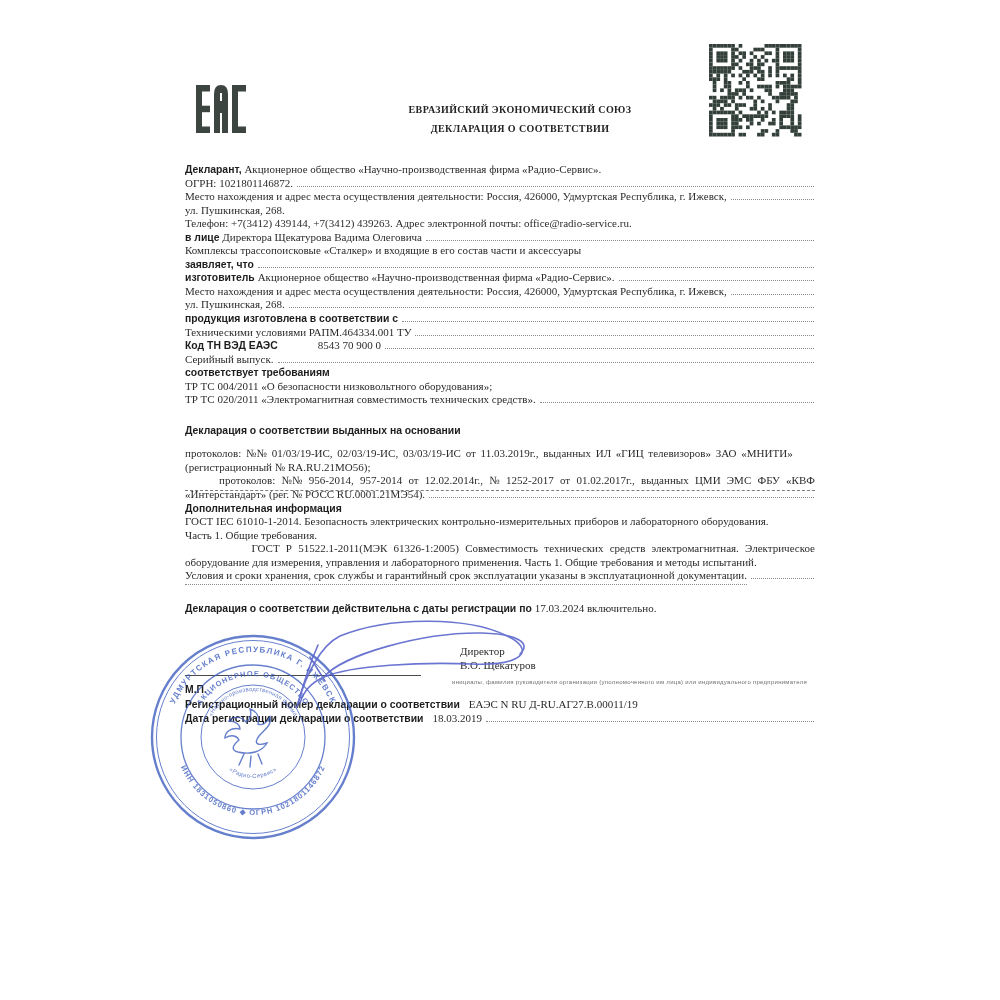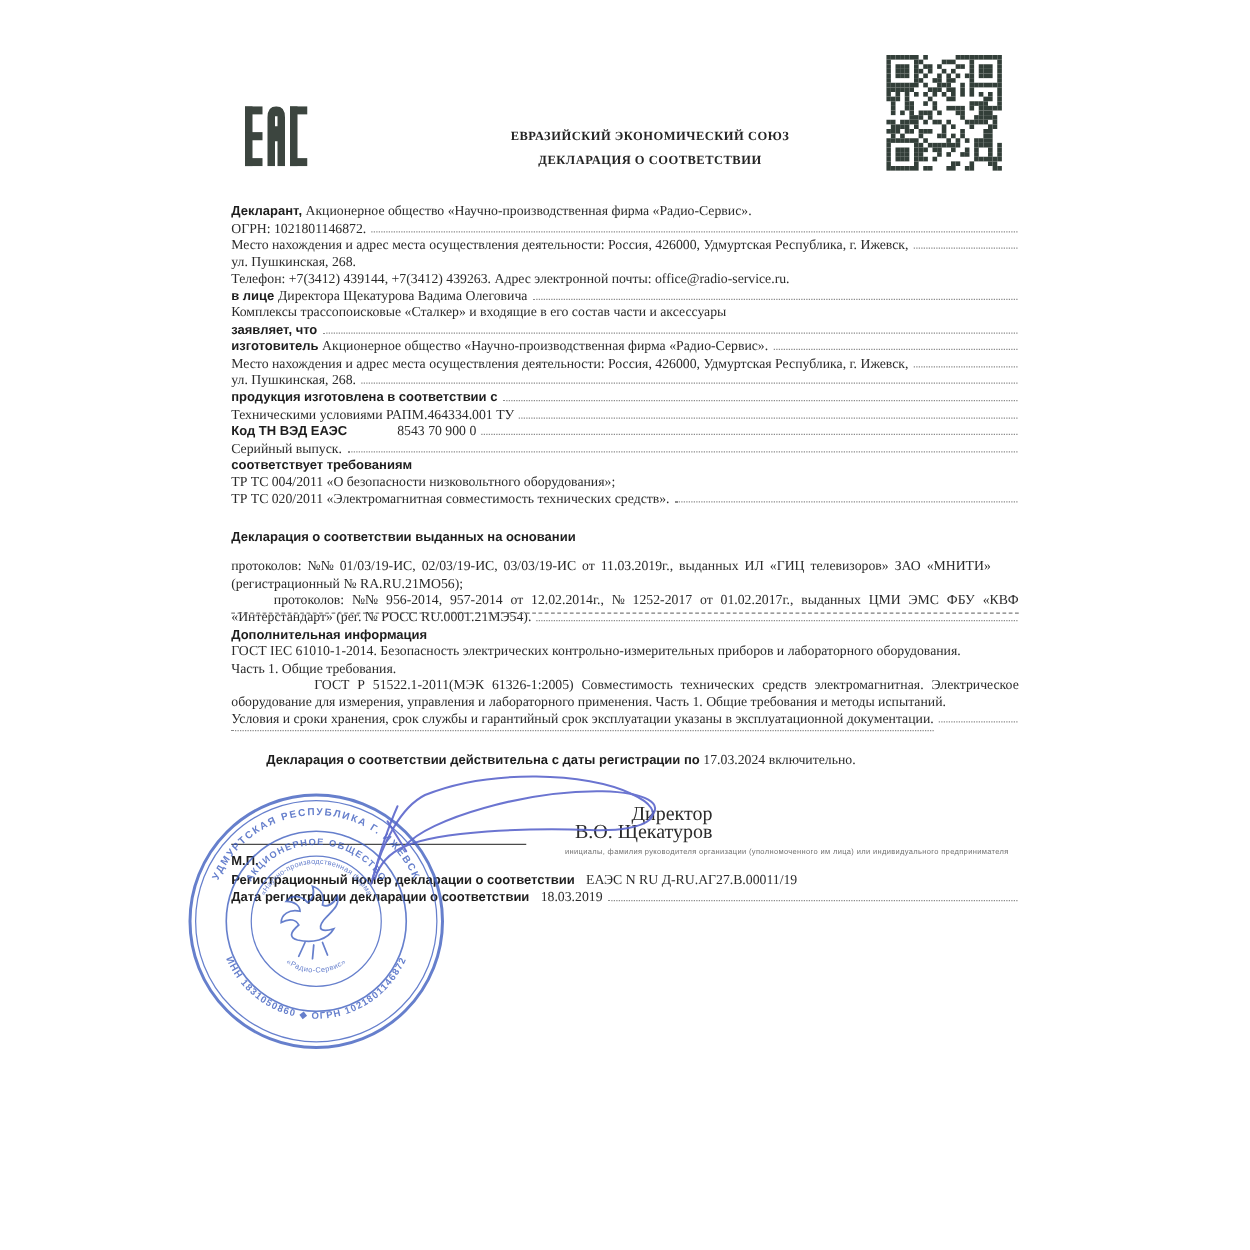--- a/index.html
+++ b/index.html
@@ -15,21 +15,21 @@
   #body-flow{left:185px;top:163px;width:630px;}
   .line{display:flex;align-items:baseline;height:13.55px;font-size:11px;line-height:13.2px;white-space:pre;}
   .seg{color:#2b2b2b;}
   .seg.b{font-family:"Liberation Sans", sans-serif;font-weight:bold;font-size:10.4px;color:#1d1d1d;}
   .seg.ind{margin-left:40px;}
   .fill{flex:1;border-bottom:1px dotted #8a8a8a;margin:0 1px 2px 4px;min-width:6px;}
   .udot{border-bottom:1px dotted #8a8a8a;padding-bottom:1px;}
   .ws1{word-spacing:2px;margin-top:10px;} .ws2{word-spacing:3.5px;justify-content:flex-end;}
   #dashed-sep{left:185px;top:490px;width:630px;border-top:1px dashed #7c7c7c;height:0;}
   
-  #signer{left:460px;top:645px;font-size:16px;line-height:13.5px;text-align:right;}
+  #signer{left:460px;top:645px;font-size:11px;line-height:13.5px;}
   #sig-line{left:185px;top:675px;width:236px;border-top:1.2px solid #4a4a4a;height:0;}
   #sig-caption{left:452px;top:679px;width:380px;font-family:"Liberation Sans", sans-serif;
                font-size:6px;letter-spacing:.28px;color:#6f6f6f;white-space:nowrap;}
   #mp{left:185px;top:684px;font-family:"Liberation Sans", sans-serif;font-weight:bold;font-size:10.4px;color:#1d1d1d;}
   .reg-row{left:185px;width:630px;display:flex;align-items:baseline;white-space:pre;}
   .reg-label{font-family:"Liberation Sans", sans-serif;font-weight:bold;font-size:10.4px;color:#1d1d1d;}
   .reg-value{font-size:11px;margin-left:9px;}
   #reg-number-row{top:698px;}
   #reg-date-row{top:712px;}
   
@@ -407,21 +407,21 @@
     <div class="line ws1"><span class="seg">протоколов: №№ 01/03/19-ИС, 02/03/19-ИС, 03/03/19-ИС от 11.03.2019г., выданных ИЛ «ГИЦ телевизоров» ЗАО «МНИТИ»</span></div>
     <div class="line"><span class="seg">(регистрационный № RA.RU.21МО56);</span></div>
     <div class="line ws2"><span class="seg">протоколов: №№ 956-2014, 957-2014 от 12.02.2014г., № 1252-2017 от 01.02.2017г., выданных ЦМИ ЭМС ФБУ «КВФ</span></div>
     <div class="line"><span class="seg">«Интерстандарт» (рег. № РОСС RU.0001.21МЭ54).</span><span class="fill"></span></div>
     <div class="line"><span class="seg b">Дополнительная информация</span></div>
     <div class="line"><span class="seg">ГОСТ IEC 61010-1-2014. Безопасность электрических контрольно-измерительных приборов и лабораторного оборудования.</span></div>
     <div class="line"><span class="seg">Часть 1. Общие требования.</span></div>
     <div class="line ws2"><span class="seg">ГОСТ Р 51522.1-2011(МЭК 61326-1:2005) Совместимость технических средств электромагнитная. Электрическое</span></div>
     <div class="line"><span class="seg">оборудование для измерения, управления и лабораторного применения. Часть 1. Общие требования и методы испытаний.</span></div>
     <div class="line"><span class="seg udot">Условия и сроки хранения, срок службы и гарантийный срок эксплуатации указаны в эксплуатационной документации.</span><span class="fill"></span></div>
-    <div class="line" style="margin-top: 19px; margin-left: 28px;"><span class="seg b">Декларация о соответствии действительна с даты регистрации по </span><span class="seg">17.03.2024 включительно.</span></div>
+    <div class="line" style="margin-top: 19px;"><span class="seg b">Декларация о соответствии действительна с даты регистрации по </span><span class="seg">17.03.2024 включительно.</span></div>
   </div>
 
 <div class="abs" id="dashed-sep"></div>
 
 <div class="abs" id="signer">
   <div>Директор</div>
   <div>В.О. Щекатуров</div>
 </div>
 <div class="abs" id="sig-line"></div>
 <div class="abs" id="sig-caption">инициалы, фамилия руководителя организации (уполномоченного им лица) или индивидуального предпринимателя</div>

